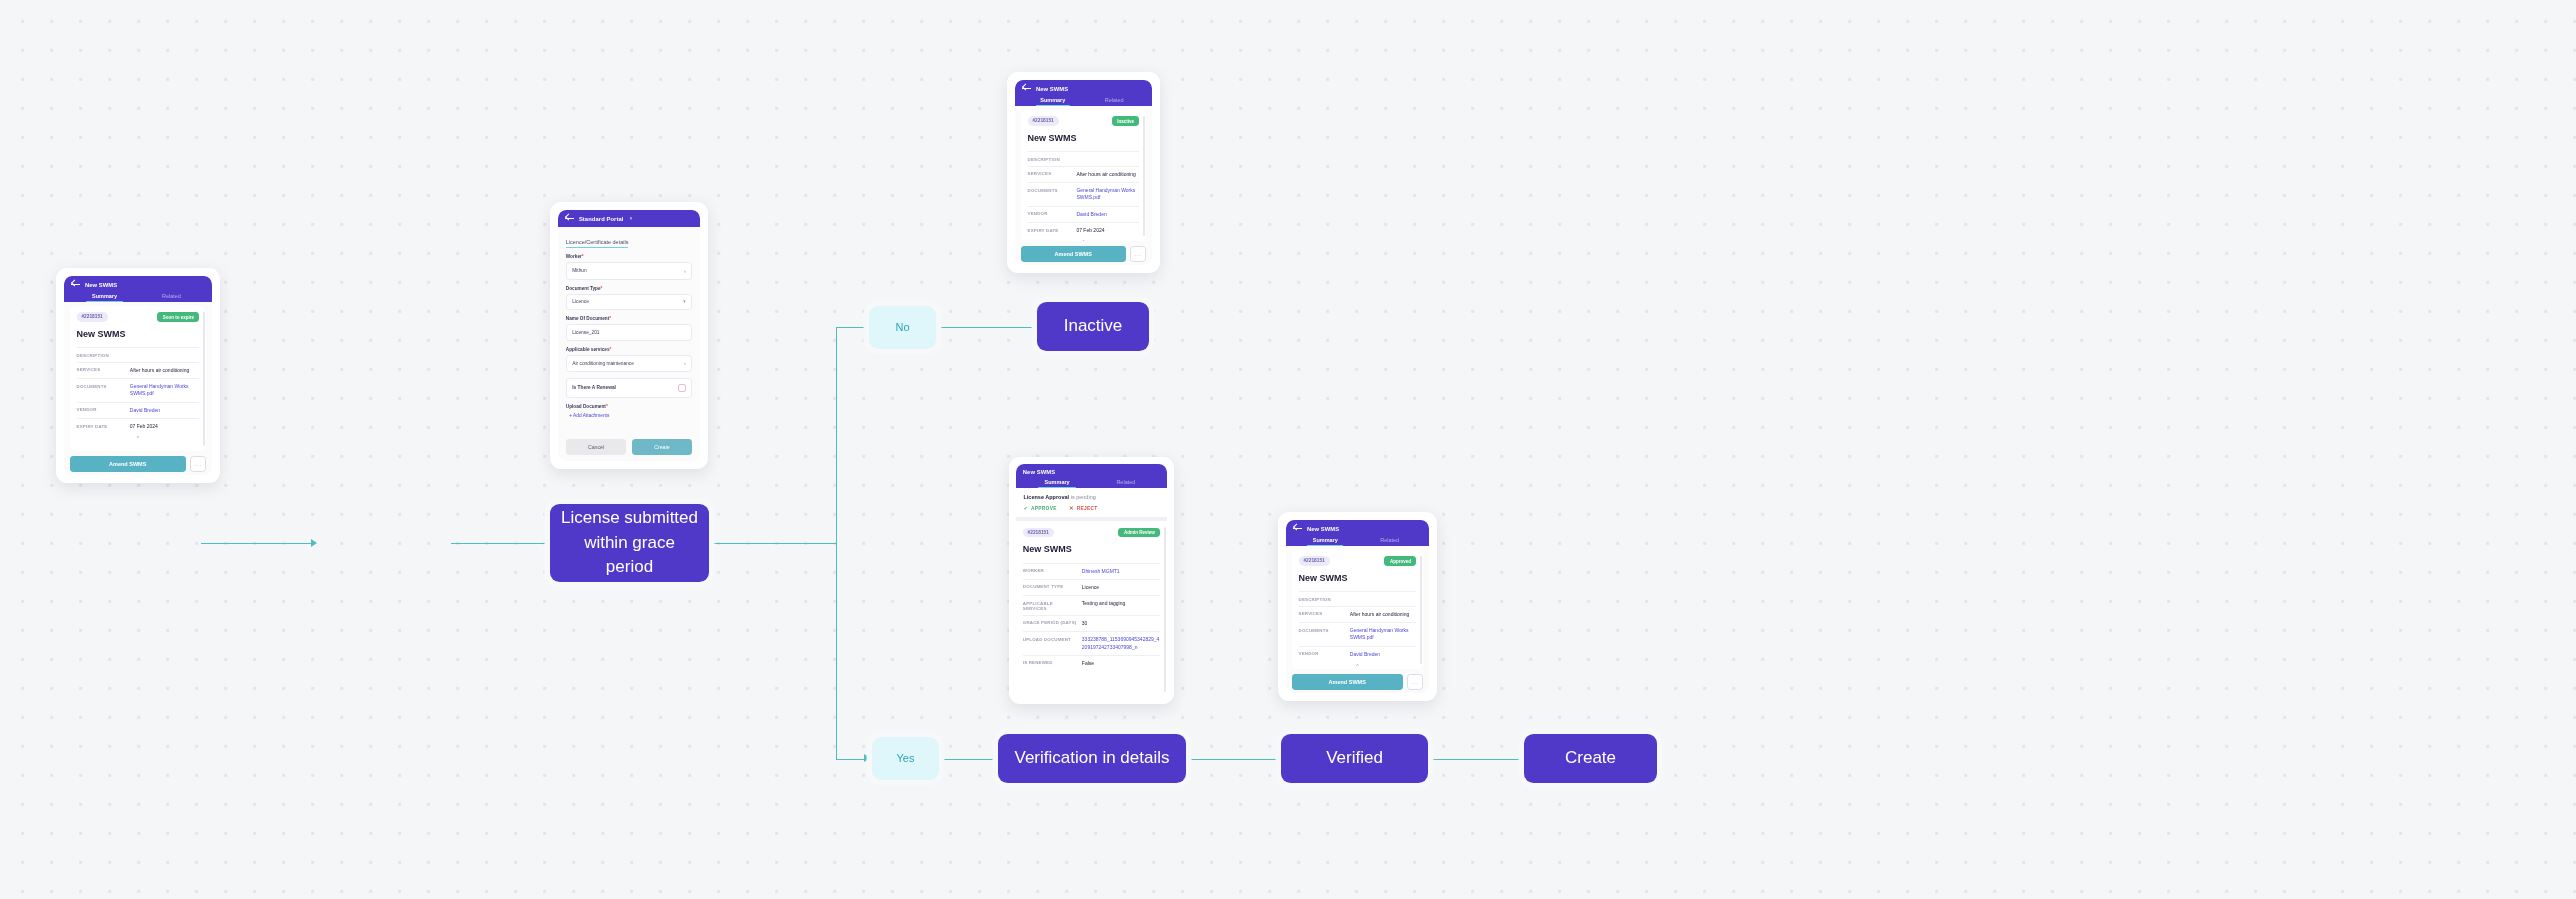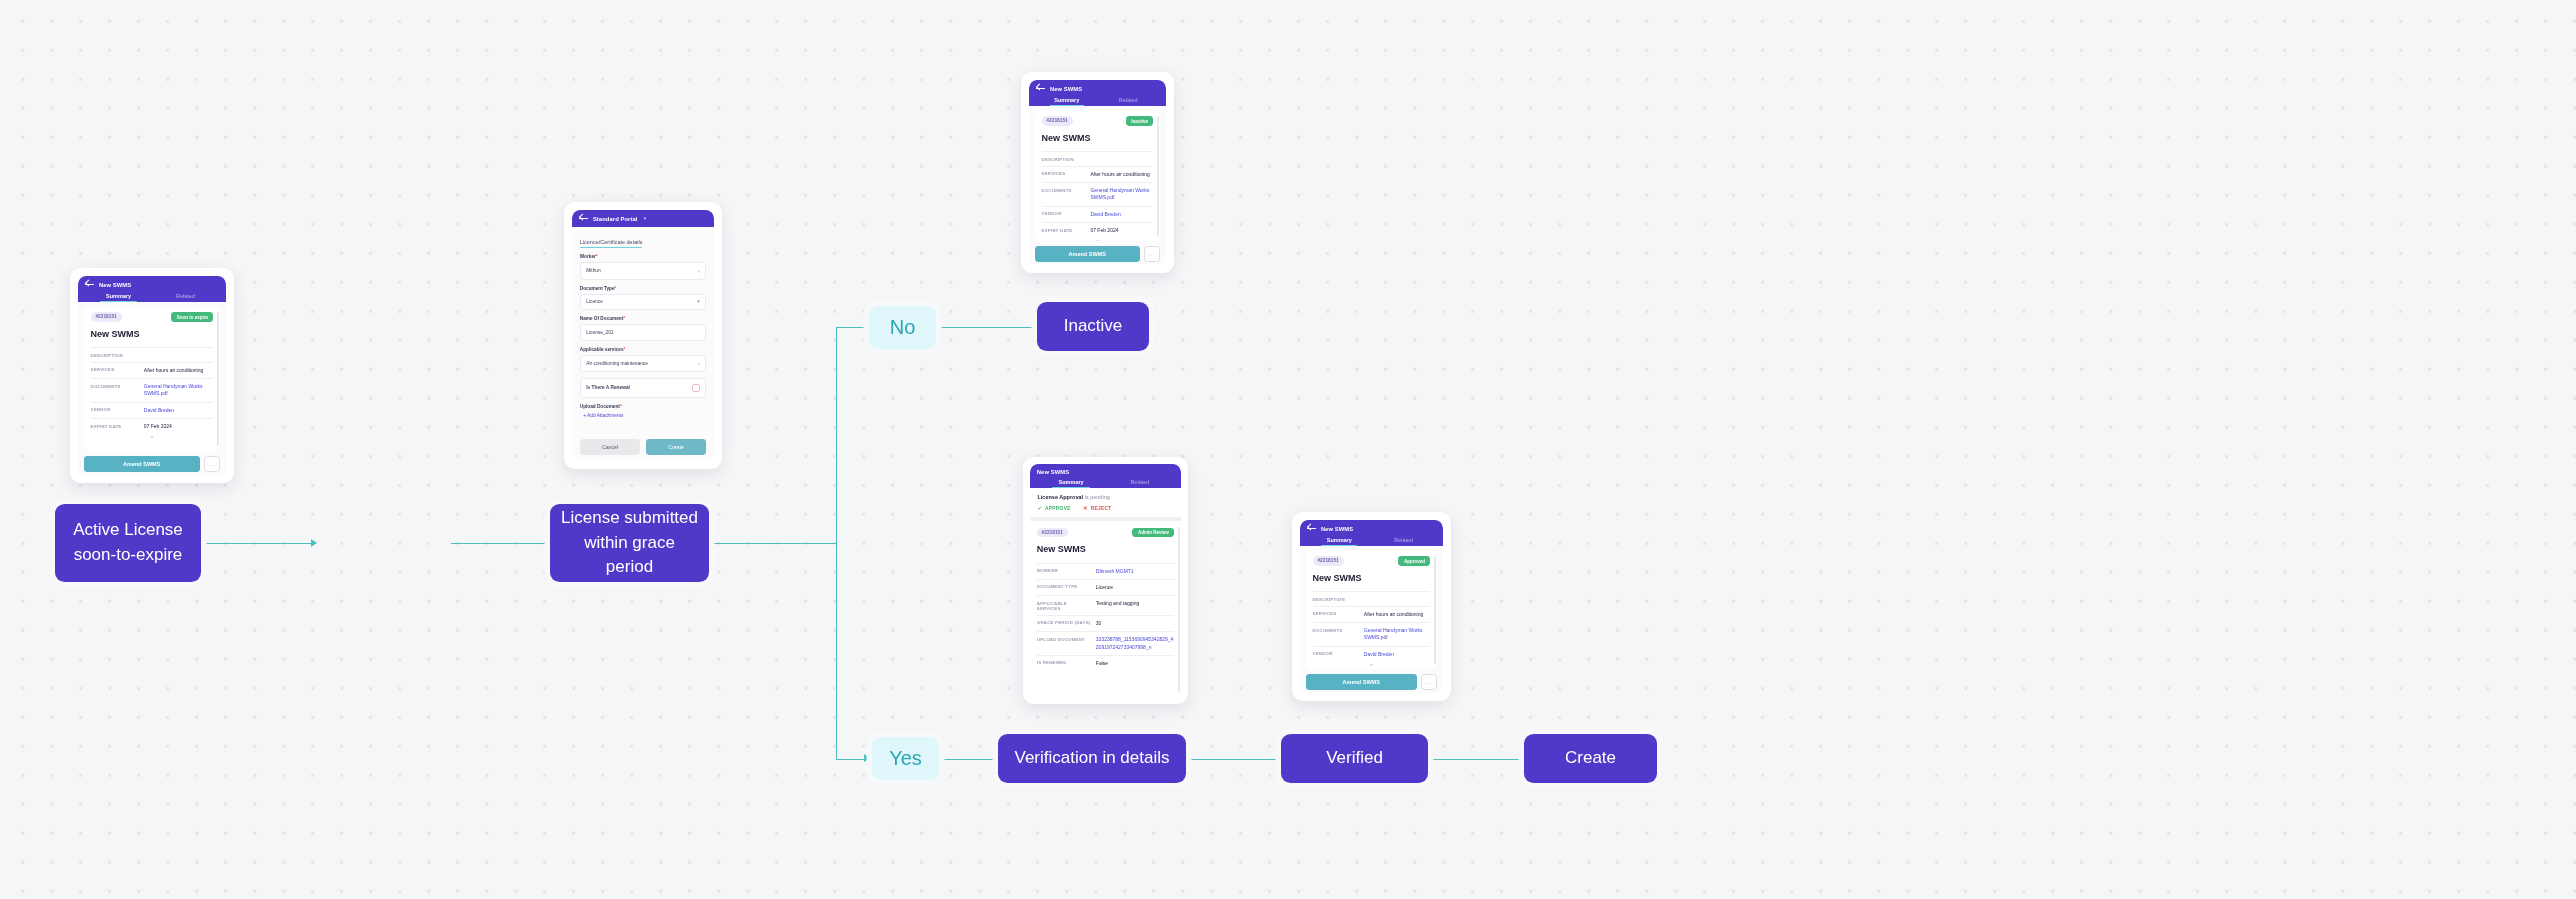--- a/index.html
+++ b/index.html
@@ -34,31 +34,30 @@
     display: flex;
     align-items: center;
     justify-content: center;
     text-align: center;
     line-height: 1.45;
     box-shadow: 0 0 0 5.5px #f7f8f9;
   }
   .node-purple { background: #5039c9; color: #ffffff; }
   .node-mint   { background: #dff7fb; color: #2aa5b5; }
   .node-label { padding: 0 9.6px; font-size: 17px; font-weight: 400; }
-  .node-sm .node-label { font-size: 20px; }
+  .node-sm .node-label { font-size: 11px; }
 
   
   .mock {
     position: absolute;
     background: #ffffff;
     border-radius: 11px;
     box-shadow: 0 4.1px 15px rgba(40,40,80,.10);
     overflow: hidden;
     padding: 8.2px;
-    margin-left: 14px;
   }
   .mock-inner {
     background: #fbfbfc;
     border-radius: 8.2px;
     height: 100%;
     display: flex;
     flex-direction: column;
     overflow: hidden;
   }
   .app-bar {
@@ -204,23 +203,20 @@
 
   <div class="edge edge-h" style="left:939px; top:759px; width:58px;"></div>
   <div class="arrowhead" style="left:994px; top:754px;"></div>
 
   <div class="edge edge-h" style="left:1186px; top:759px; width:95px;"></div>
   <div class="arrowhead" style="left:1277px; top:754px;"></div>
 
   <div class="edge edge-h" style="left:1428px; top:759px; width:96px;"></div>
   <div class="arrowhead" style="left:1520px; top:754px;"></div>
 
-  <div class="node node-purple" style="left:55px; top:504px; width:146px; height:78px;">
-    <div class="node-label">Active License<br>soon-to-expire</div>
-  </div>
 
 
   <div class="node node-purple" style="left:550px; top:504px; width:159px; height:78px;justify-content:flex-end;">
     <div class="node-label">License submitted<br>within grace period</div>
   </div>
 
   <div class="node node-mint node-sm" style="left:869px; top:306px; width:67px; height:43px;">
     <div class="node-label">No</div>
   </div>
 

